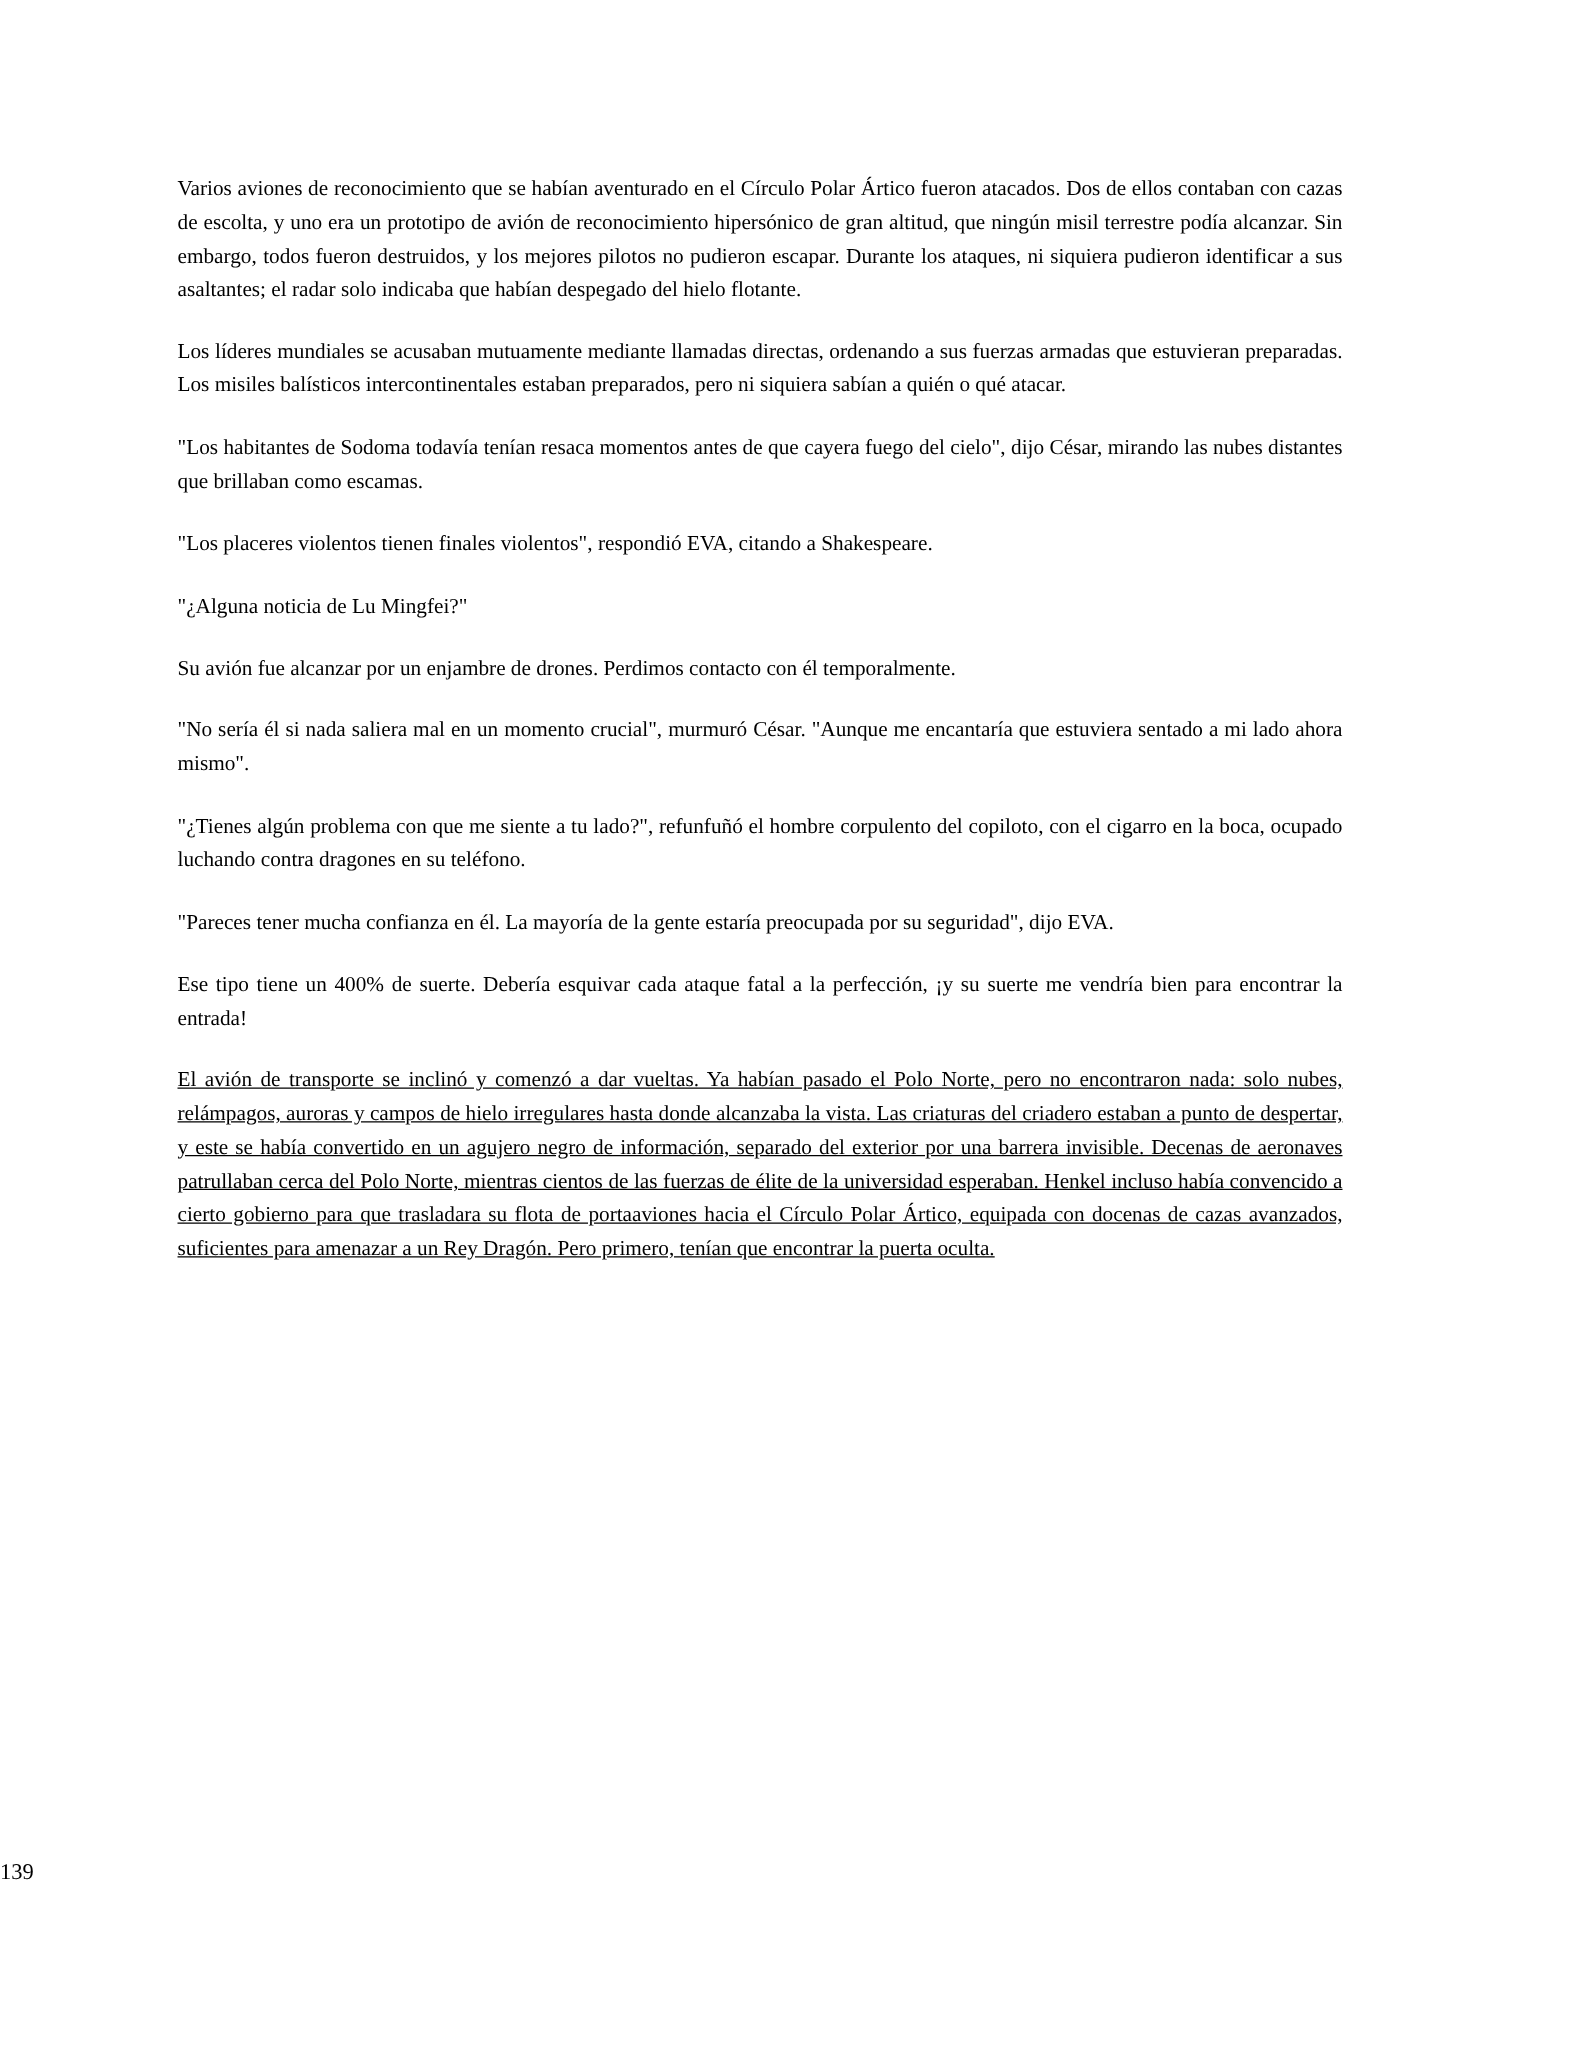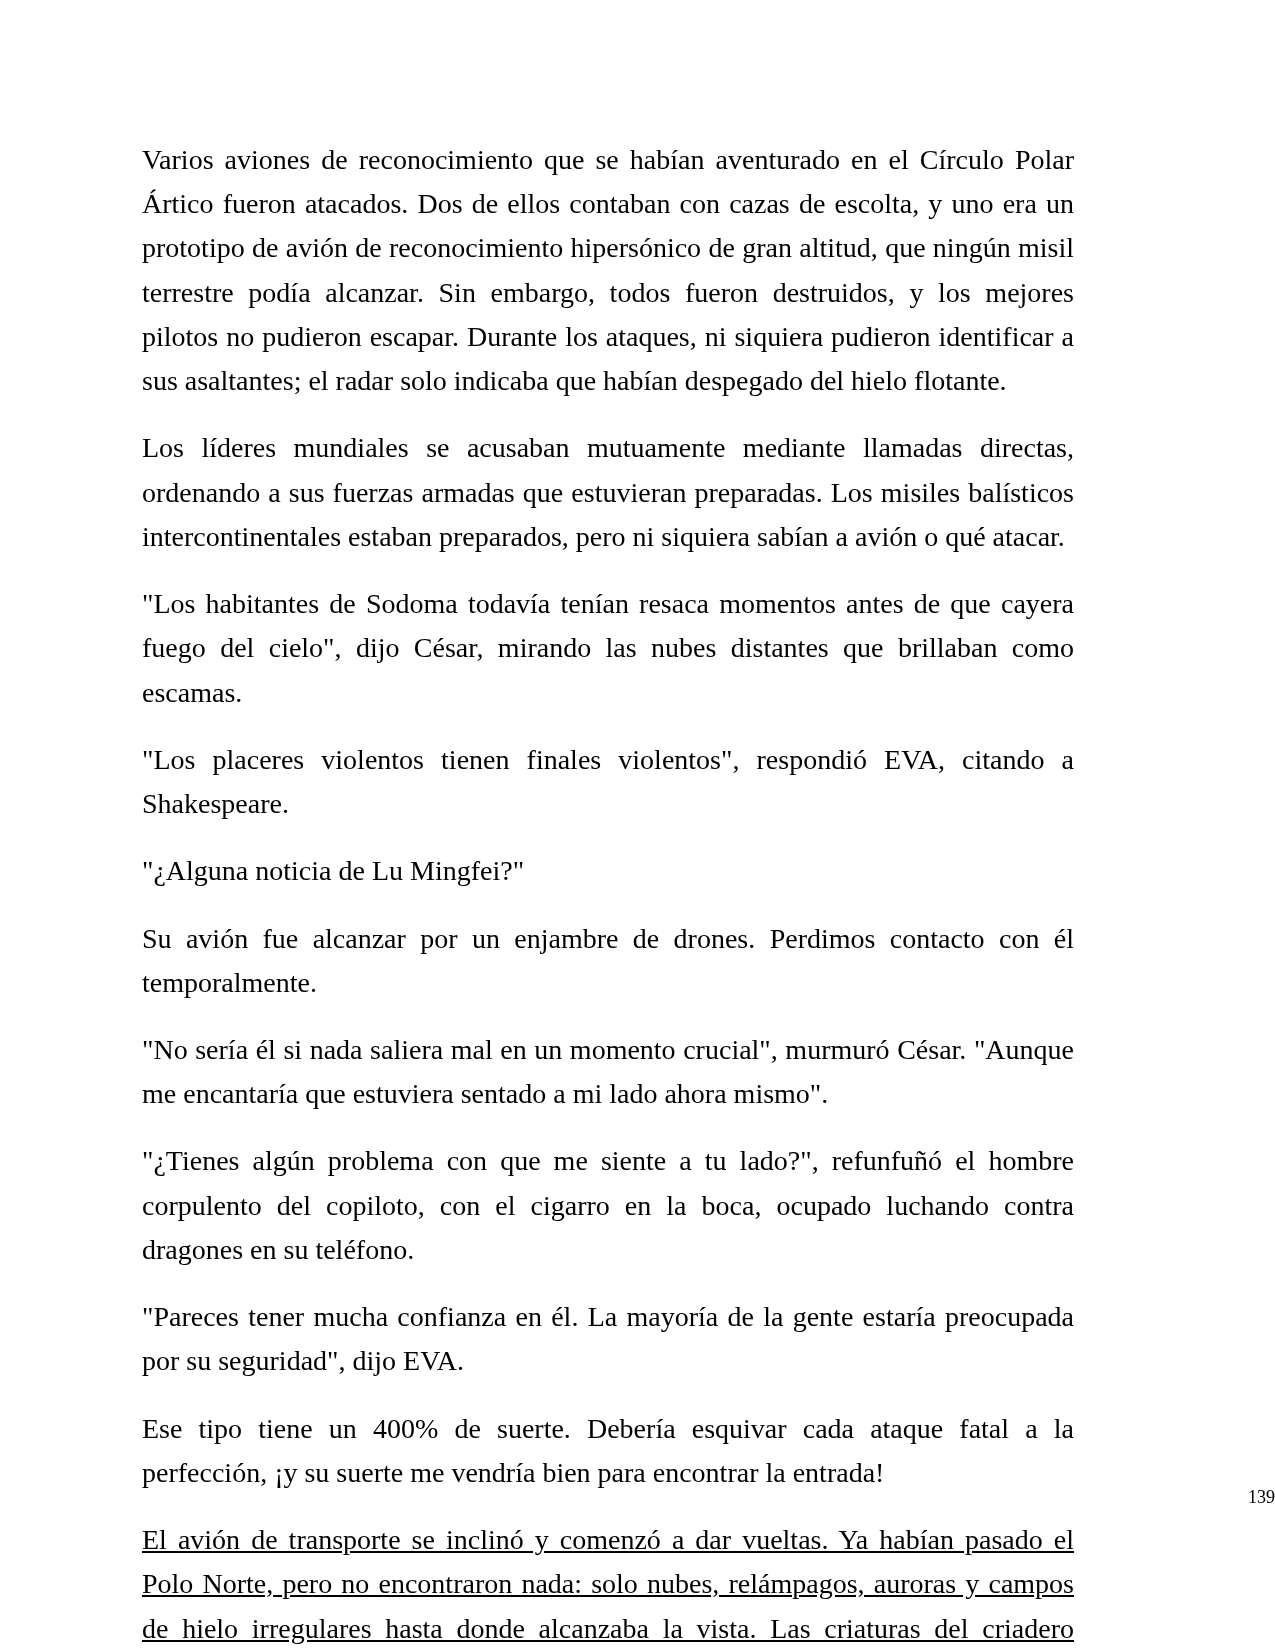--- a/index.html
+++ b/index.html
@@ -17,48 +17,48 @@
     font-family: "Liberation Serif", "DejaVu Serif", serif;
     color: #000000;
   }
   .content {
     position: absolute;
     left: 142px;
     top: 138px;
     width: 932px;
   }
   .para {
-    font-size: 28px;
+    font-size: 17px;
     line-height: 1.58;
     text-align: justify;
     text-justify: inter-word;
     margin: 0 0 23px 0;
     hyphens: none;
   }
   .para.last {
     margin-bottom: 0;
     text-decoration: underline;
   }
   .page-number {
     position: absolute;
     left: 0;
     right: 0;
     top: 1487px;
-    text-align: right;
+    text-align: left;
     font-size: 18px;
     font-family: "Liberation Serif", "DejaVu Serif", serif;
   }
 </style>
 </head>
 <body>
 
 <div class="page">
   <div class="content">
     <p class="para">Varios aviones de reconocimiento que se habían aventurado en el Círculo Polar Ártico fueron atacados. Dos de ellos contaban con cazas de escolta, y uno era un prototipo de avión de reconocimiento hipersónico de gran altitud, que ningún misil terrestre podía alcanzar. Sin embargo, todos fueron destruidos, y los mejores pilotos no pudieron escapar. Durante los ataques, ni siquiera pudieron identificar a sus asaltantes; el radar solo indicaba que habían despegado del hielo flotante.</p>
-    <p class="para">Los líderes mundiales se acusaban mutuamente mediante llamadas directas, ordenando a sus fuerzas armadas que estuvieran preparadas. Los misiles balísticos intercontinentales estaban preparados, pero ni siquiera sabían a avión o qué atacar.</p>
+    <p class="para">Los líderes mundiales se acusaban mutuamente mediante llamadas directas, ordenando a sus fuerzas armadas que estuvieran preparadas. Los misiles balísticos intercontinentales estaban preparados, pero ni siquiera sabían a quién o qué atacar.</p>
     <p class="para">"Los habitantes de Sodoma todavía tenían resaca momentos antes de que cayera fuego del cielo", dijo César, mirando las nubes distantes que brillaban como escamas.</p>
     <p class="para">"Los placeres violentos tienen finales violentos", respondió EVA, citando a Shakespeare.</p>
     <p class="para">"¿Alguna noticia de Lu Mingfei?"</p>
     <p class="para">Su avión fue alcanzar por un enjambre de drones. Perdimos contacto con él temporalmente.</p>
     <p class="para">"No sería él si nada saliera mal en un momento crucial", murmuró César. "Aunque me encantaría que estuviera sentado a mi lado ahora mismo".</p>
     <p class="para">"¿Tienes algún problema con que me siente a tu lado?", refunfuñó el hombre corpulento del copiloto, con el cigarro en la boca, ocupado luchando contra dragones en su teléfono.</p>
     <p class="para">"Pareces tener mucha confianza en él. La mayoría de la gente estaría preocupada por su seguridad", dijo EVA.</p>
     <p class="para">Ese tipo tiene un 400% de suerte. Debería esquivar cada ataque fatal a la perfección, ¡y su suerte me vendría bien para encontrar la entrada!</p>
     <p class="para last">El avión de transporte se inclinó y comenzó a dar vueltas. Ya habían pasado el Polo Norte, pero no encontraron nada: solo nubes, relámpagos, auroras y campos de hielo irregulares hasta donde alcanzaba la vista. Las criaturas del criadero estaban a punto de despertar, y este se había convertido en un agujero negro de información, separado del exterior por una barrera invisible. Decenas de aeronaves patrullaban cerca del Polo Norte, mientras cientos de las fuerzas de élite de la universidad esperaban. Henkel incluso había convencido a cierto gobierno para que trasladara su flota de portaaviones hacia el Círculo Polar Ártico, equipada con docenas de cazas avanzados, suficientes para amenazar a un Rey Dragón. Pero primero, tenían que encontrar la puerta oculta.</p>
   </div>

